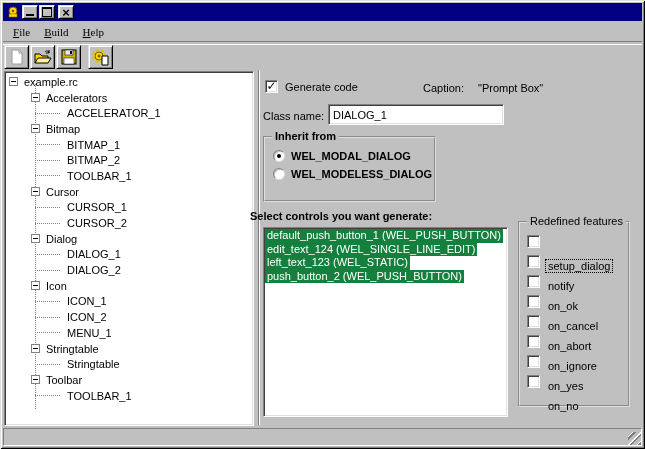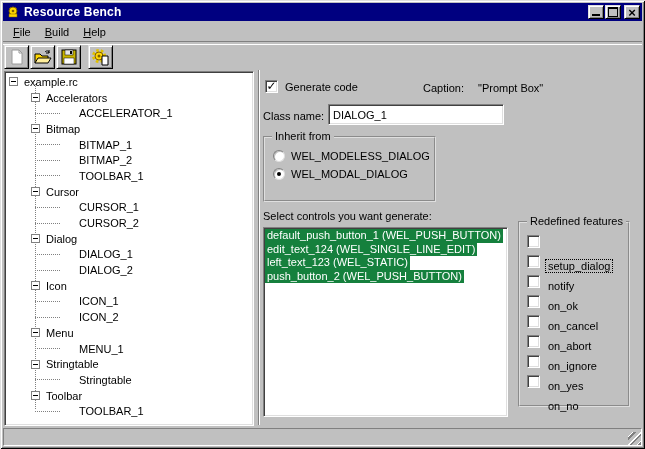--- a/index.html
+++ b/index.html
@@ -16,21 +16,21 @@
   .title-text{color:#fff;font-weight:bold;font-size:12px;margin-left:3px;flex:1;white-space:nowrap;letter-spacing:.2px;}
   .wbtn{width:16px;height:14px;background:#c0c0c0;border:1px solid;border-color:#dfdfdf #000 #000 #dfdfdf;
       box-shadow:inset 1px 1px 0 #fff, inset -1px -1px 0 #808080;
       display:flex;align-items:center;justify-content:center;padding:0;margin-left:1px;position:relative;}
   .wbtn.close{margin-left:3px;}
   .ico-min{width:8px;height:2px;background:#000;position:absolute;bottom:2px;left:3px;}
   .ico-max{width:8px;height:7px;border:1px solid #000;border-top-width:2px;}
   .ico-close::before{content:"\00d7";font-weight:bold;font-size:13px;line-height:10px;}
   
   .menubar{position:absolute;left:3px;top:22px;right:3px;height:19px;display:flex;align-items:center;padding-left:3px;}
-  .menu-item{padding:2px 7px;cursor:default;}
+  .menu-item{padding:2px 7px;cursor:default;font-family:Liberation Serif, serif;}
   .menu-sep{position:absolute;left:3px;top:41px;right:3px;height:2px;border-top:1px solid #808080;border-bottom:1px solid #fff;}
   
   .toolbar{position:absolute;left:4px;top:45px;right:3px;height:25px;display:flex;align-items:flex-start;}
   .tbtn{width:25px;height:24px;background:#c0c0c0;border:1px solid;border-color:#dfdfdf #000 #000 #dfdfdf;
       box-shadow:inset 1px 1px 0 #fff, inset -1px -1px 0 #808080;
       display:flex;align-items:center;justify-content:center;padding:0;}
   .tbtn + .tbtn{margin-left:1px;}
   .tbtn.gap{margin-left:7px;}
   
   .sunken{border:1px solid;border-color:#808080 #fff #fff #808080;
@@ -41,37 +41,37 @@
   .tree-guide{position:absolute;left:30px;top:12px;width:1px;height:326px;
       background:repeating-linear-gradient(to bottom,#808080 0 1px,transparent 1px 2px);}
   .tree-row{position:relative;height:15.7px;display:flex;align-items:center;white-space:nowrap;}
   .ebox{width:9px;height:9px;background:#fff;border:1px solid #808080;position:relative;flex:0 0 9px;box-sizing:border-box;}
   .ebox::after{content:"";position:absolute;left:1px;top:3px;width:5px;height:1px;background:#000;}
   .lvl0 .ebox{margin-left:4px;}
   .lvl1 .ebox{margin-left:26px;}
   .conn{margin-left:30px;width:26px;height:1px;flex:0 0 26px;
       background:repeating-linear-gradient(to right,#808080 0 1px,transparent 1px 2px);}
   .tlabel{padding:0 2px;margin-left:4px;}
-  .lvl2 .tlabel{margin-left:16px;text-align:center;}
+  .lvl2 .tlabel{margin-left:4px;text-align:center;}
   
   .vsplit{position:absolute;left:258px;top:70px;height:355px;width:0;
       border-left:1px solid #808080;border-right:1px solid #fff;}
   
   .lbl{position:absolute;white-space:nowrap;}
   .cbx{width:13px;height:13px;background:#fff;border:1px solid;border-color:#808080 #fff #fff #808080;
       box-shadow:inset 1px 1px 0 #404040, inset -1px -1px 0 #dfdfdf;
       display:flex;align-items:center;justify-content:center;flex:0 0 13px;box-sizing:border-box;}
   .check{font-weight:bold;font-size:12px;line-height:9px;margin-top:-1px;}
   .gen-row{position:absolute;left:265px;top:80px;display:flex;align-items:center;gap:7px;}
   .classname-input{position:absolute;left:328px;top:104px;width:176px;height:21px;box-sizing:border-box;
       padding:0 0 0 4px;font-family:inherit;font-size:11px;outline:none;}
   .groupbox{position:absolute;border:2px groove #dfdfdf;background:#c0c0c0;box-sizing:border-box;}
   .group-title{position:absolute;top:-8px;left:7px;background:#c0c0c0;padding:0 3px;white-space:nowrap;}
   .inherit-group{left:263px;top:136px;width:173px;height:66px;padding:11px 0 0 8px;
-      display:flex;flex-direction:column;gap:5px;}
+      display:flex;flex-direction:column;gap:5px;font-weight:bold;}
   .radio-row{display:flex;align-items:center;gap:6px;height:13px;}
   .radio{width:12px;height:12px;border-radius:50%;background:#fff;border:1px solid;
       border-color:#808080 #dfdfdf #dfdfdf #808080;box-shadow:inset 1px 1px 0 #40404055;
       display:flex;align-items:center;justify-content:center;flex:0 0 12px;box-sizing:border-box;}
   .radio .dot{width:4px;height:4px;border-radius:50%;background:#000;display:none;}
   .radio.sel .dot{display:block;}
   .listbox{position:absolute;left:263px;top:227px;width:245px;height:190px;overflow:hidden;padding:1px 0 0 1px;box-sizing:border-box;}
   .lrow{height:13.5px;line-height:13.5px;white-space:nowrap;}
   .lrow .seltxt{display:inline-block;padding:0 2px;}
   .lrow.sel .seltxt{background:#15803d;color:#fff;}
@@ -93,21 +93,20 @@
 
   <div class="titlebar">
     <span class="app-icon">
       <svg width="14" height="14" viewBox="0 0 14 14">
         <rect x="1" y="2" width="12" height="10" fill="#000080"></rect>
         <circle cx="7" cy="6" r="4" fill="#ffd700" stroke="#806000"></circle>
         <rect x="3" y="9" width="8" height="3" fill="#ffd700" stroke="#806000" stroke-width="0.5"></rect>
         <circle cx="7" cy="6" r="1.3" fill="#806000"></circle>
       </svg>
     </span>
-    <span class="title-text">Resource Bench</span>
     <button class="wbtn">
       <span class="ico-min"></span>
     </button>
     <button class="wbtn">
       <span class="ico-max"></span>
     </button>
     <button class="wbtn close">
       <span class="ico-close"></span>
     </button>
   </div>
@@ -212,24 +211,20 @@
           <span class="tlabel">Icon</span>
         </div>
         <div class="tree-row lvl2">
           <span class="conn"></span>
           <span class="tlabel">ICON_1</span>
         </div>
         <div class="tree-row lvl2">
           <span class="conn"></span>
           <span class="tlabel">ICON_2</span>
         </div>
-        <div class="tree-row lvl1">
-          <span class="ebox"></span>
-          <span class="tlabel">Menu</span>
-        </div>
         <div class="tree-row lvl2">
           <span class="conn"></span>
           <span class="tlabel">MENU_1</span>
         </div>
         <div class="tree-row lvl1">
           <span class="ebox"></span>
           <span class="tlabel">Stringtable</span>
         </div>
         <div class="tree-row lvl2">
           <span class="conn"></span>
@@ -256,32 +251,32 @@
   </div>
   <span class="lbl" style="left:423px;top:82px;">Caption:</span>
   <span class="lbl" style="left:478px;top:82px;">"Prompt Box"</span>
 
   <span class="lbl" style="left:263px;top:110px;">Class name:</span>
   <input class="classname-input sunken" type="text" value="DIALOG_1" style="">
 
   <div class="groupbox inherit-group" id="inherit-host">
     <span class="group-title">Inherit from</span>
   <div class="radio-row">
-        <span class="radio"></span>
-        <span>WEL_MODELESS_DIALOG</span>
-      </div>
-      <div class="radio-row">
         <span class="radio sel">
           <span class="dot"></span>
         </span>
         <span>WEL_MODAL_DIALOG</span>
       </div>
+      <div class="radio-row">
+        <span class="radio"></span>
+        <span>WEL_MODELESS_DIALOG</span>
+      </div>
     </div>
 
-  <span class="lbl" style="left:263px;top:210px;">Select controls you want generate:</span>
+  <span class="lbl" style="left:250px;top:210px;font-weight:bold;">Select controls you want generate:</span>
   <div class="listbox sunken" id="list-host">
       <div class="lrow sel"><span class="seltxt">default_push_button_1 (WEL_PUSH_BUTTON)</span></div>
       <div class="lrow sel"><span class="seltxt">edit_text_124 (WEL_SINGLE_LINE_EDIT)</span></div>
       <div class="lrow sel"><span class="seltxt">left_text_123 (WEL_STATIC)</span></div>
       <div class="lrow sel"><span class="seltxt">push_button_2 (WEL_PUSH_BUTTON)</span></div>
     </div>
 
   <div class="groupbox features-group" id="features-host">
     <span class="group-title">Redefined features</span>
   <div class="feat-row focused">

